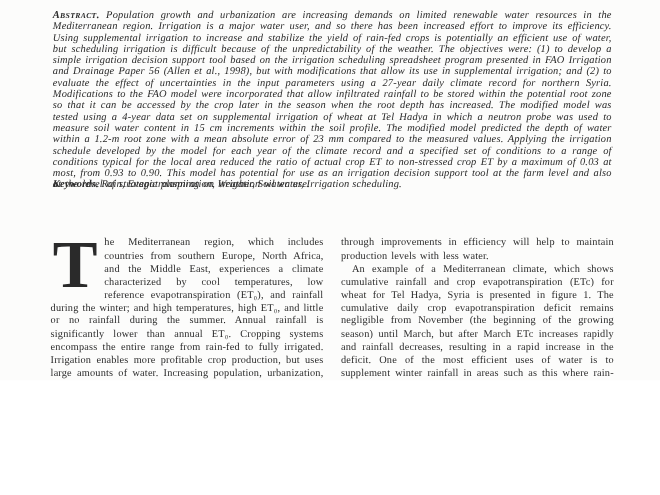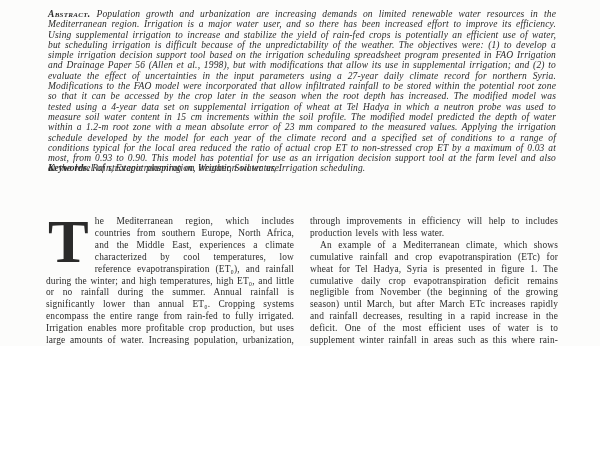--- a/index.html
+++ b/index.html
@@ -77,20 +77,20 @@
 
     <div class="col">
       <p><span class="dropcap">T</span><span>he Mediterranean region, which includes countries from southern Europe, North Africa, and the Middle East, experiences a climate characterized by cool temperatures, low reference evapotranspiration (ET₀), and rainfall during the winter; and high temperatures, high ET₀, and little or no rainfall during the summer. Annual rainfall is significantly lower than annual ET₀. Cropping systems encompass the entire range from rain-fed to fully irrigated. Irrigation enables more profitable crop production, but uses large amounts of water. Increasing population, urbanization, and industrialization within the region is putting pressure on the often limited water resources. Because irrigation consumes a large portion of the regions total water use (Allen et al., 1998) and because water will be increasingly taken away from agriculture for use in other sectors, any reduction in irrigation water use</span></p>
 
       <div class="footnote-rule"></div>
 
       <p class="footnote">Submitted for review in May 2007 as manuscript number SW 7030; approved for publication by the Soil &amp; Water Division of ASABE in November 2007.</p>
     </div>
 
     <div class="col">
-      <p>through improvements in efficiency will help to includes production levels with less water.</p>
+      <p>through improvements in efficiency will help to maintain production levels with less water.</p>
       <p class="indent">An example of a Mediterranean climate, which shows cumulative rainfall and crop evapotranspiration (ETc) for wheat for Tel Hadya, Syria is presented in figure 1. The cumulative daily crop evapotranspiration deficit remains negligible from November (the beginning of the growing season) until March, but after March ETc increases rapidly and rainfall decreases, resulting in a rapid increase in the deficit. One of the most efficient uses of water is to supplement winter rainfall in areas such as this where rain-fed production is possible but where yields are limited by water stress in the latter part of the growing season. For example, the increase in yield made possible by supplemental irrigation (SI) of wheat in Syria can result in irrigation water productivity (increase in wheat yield per unit volume of irrigation water) of more than 2 kg/m⁻³ (Oweis and Hachum, 2006). Deficit SI can result in even higher irrigation water productivity, although at the expense of lower yield (Zhang and Oweis, 1999).</p>
 
     </div>
 
   </div>
 
 </div>
 
 </body></html>

